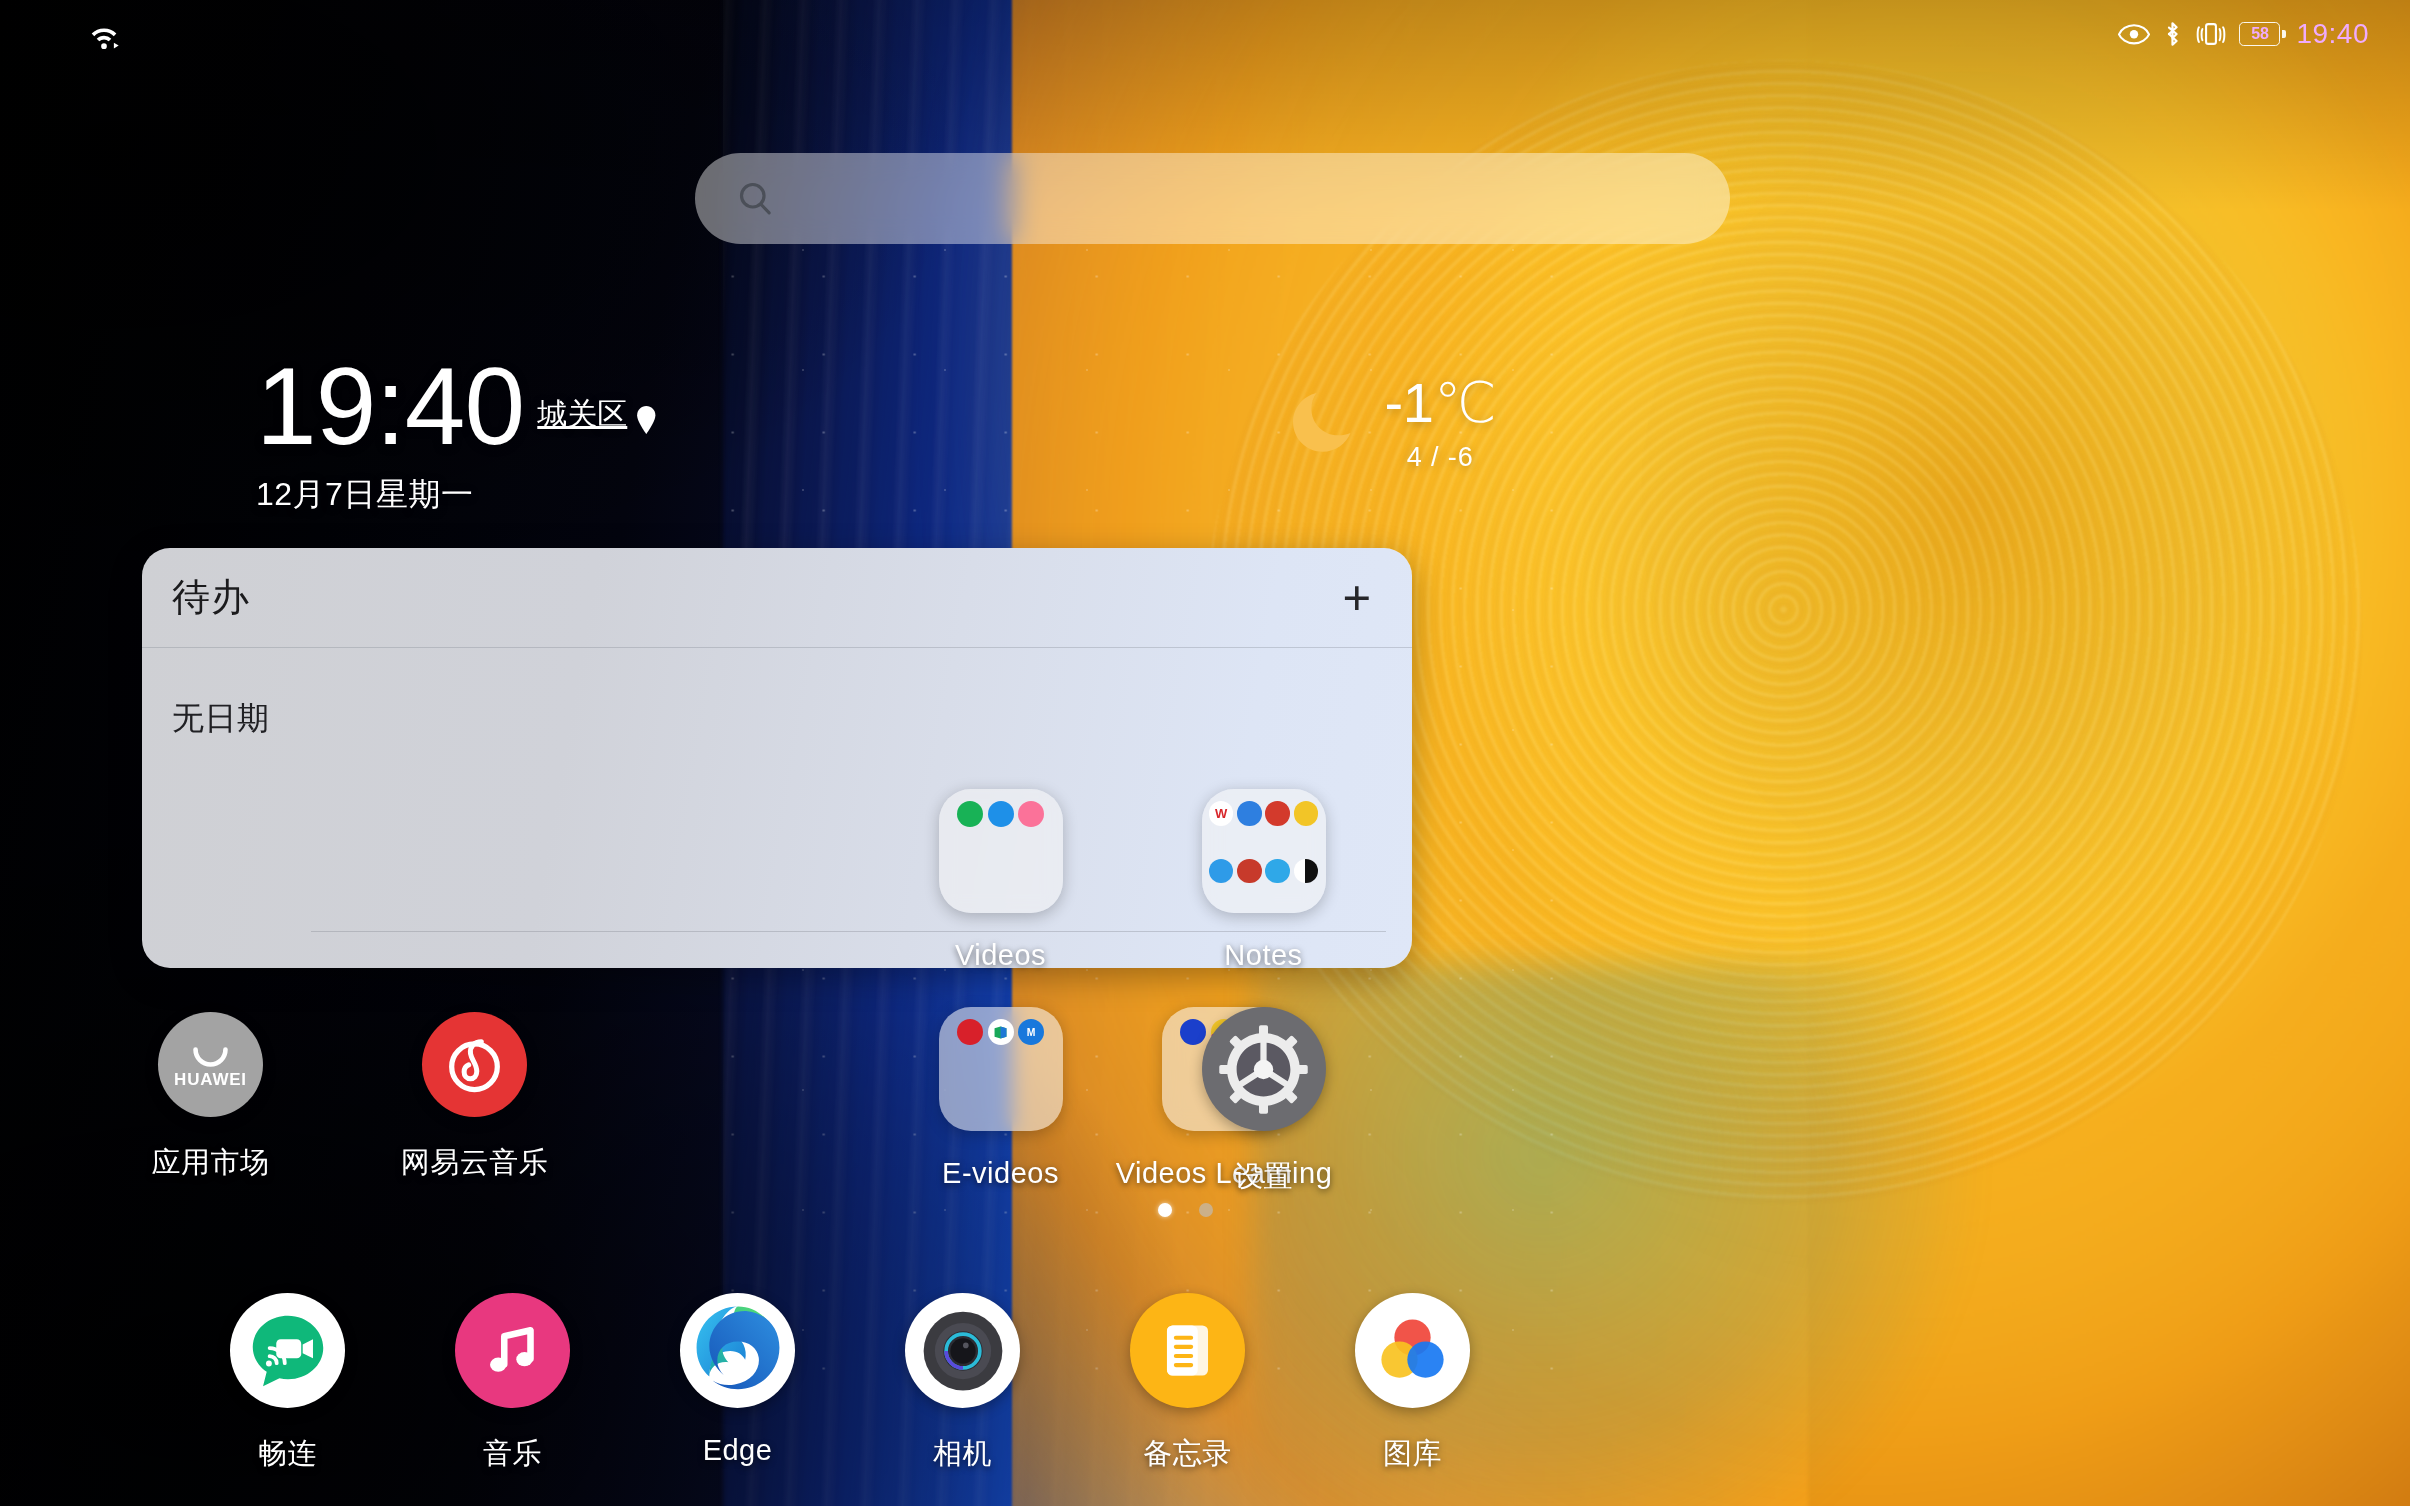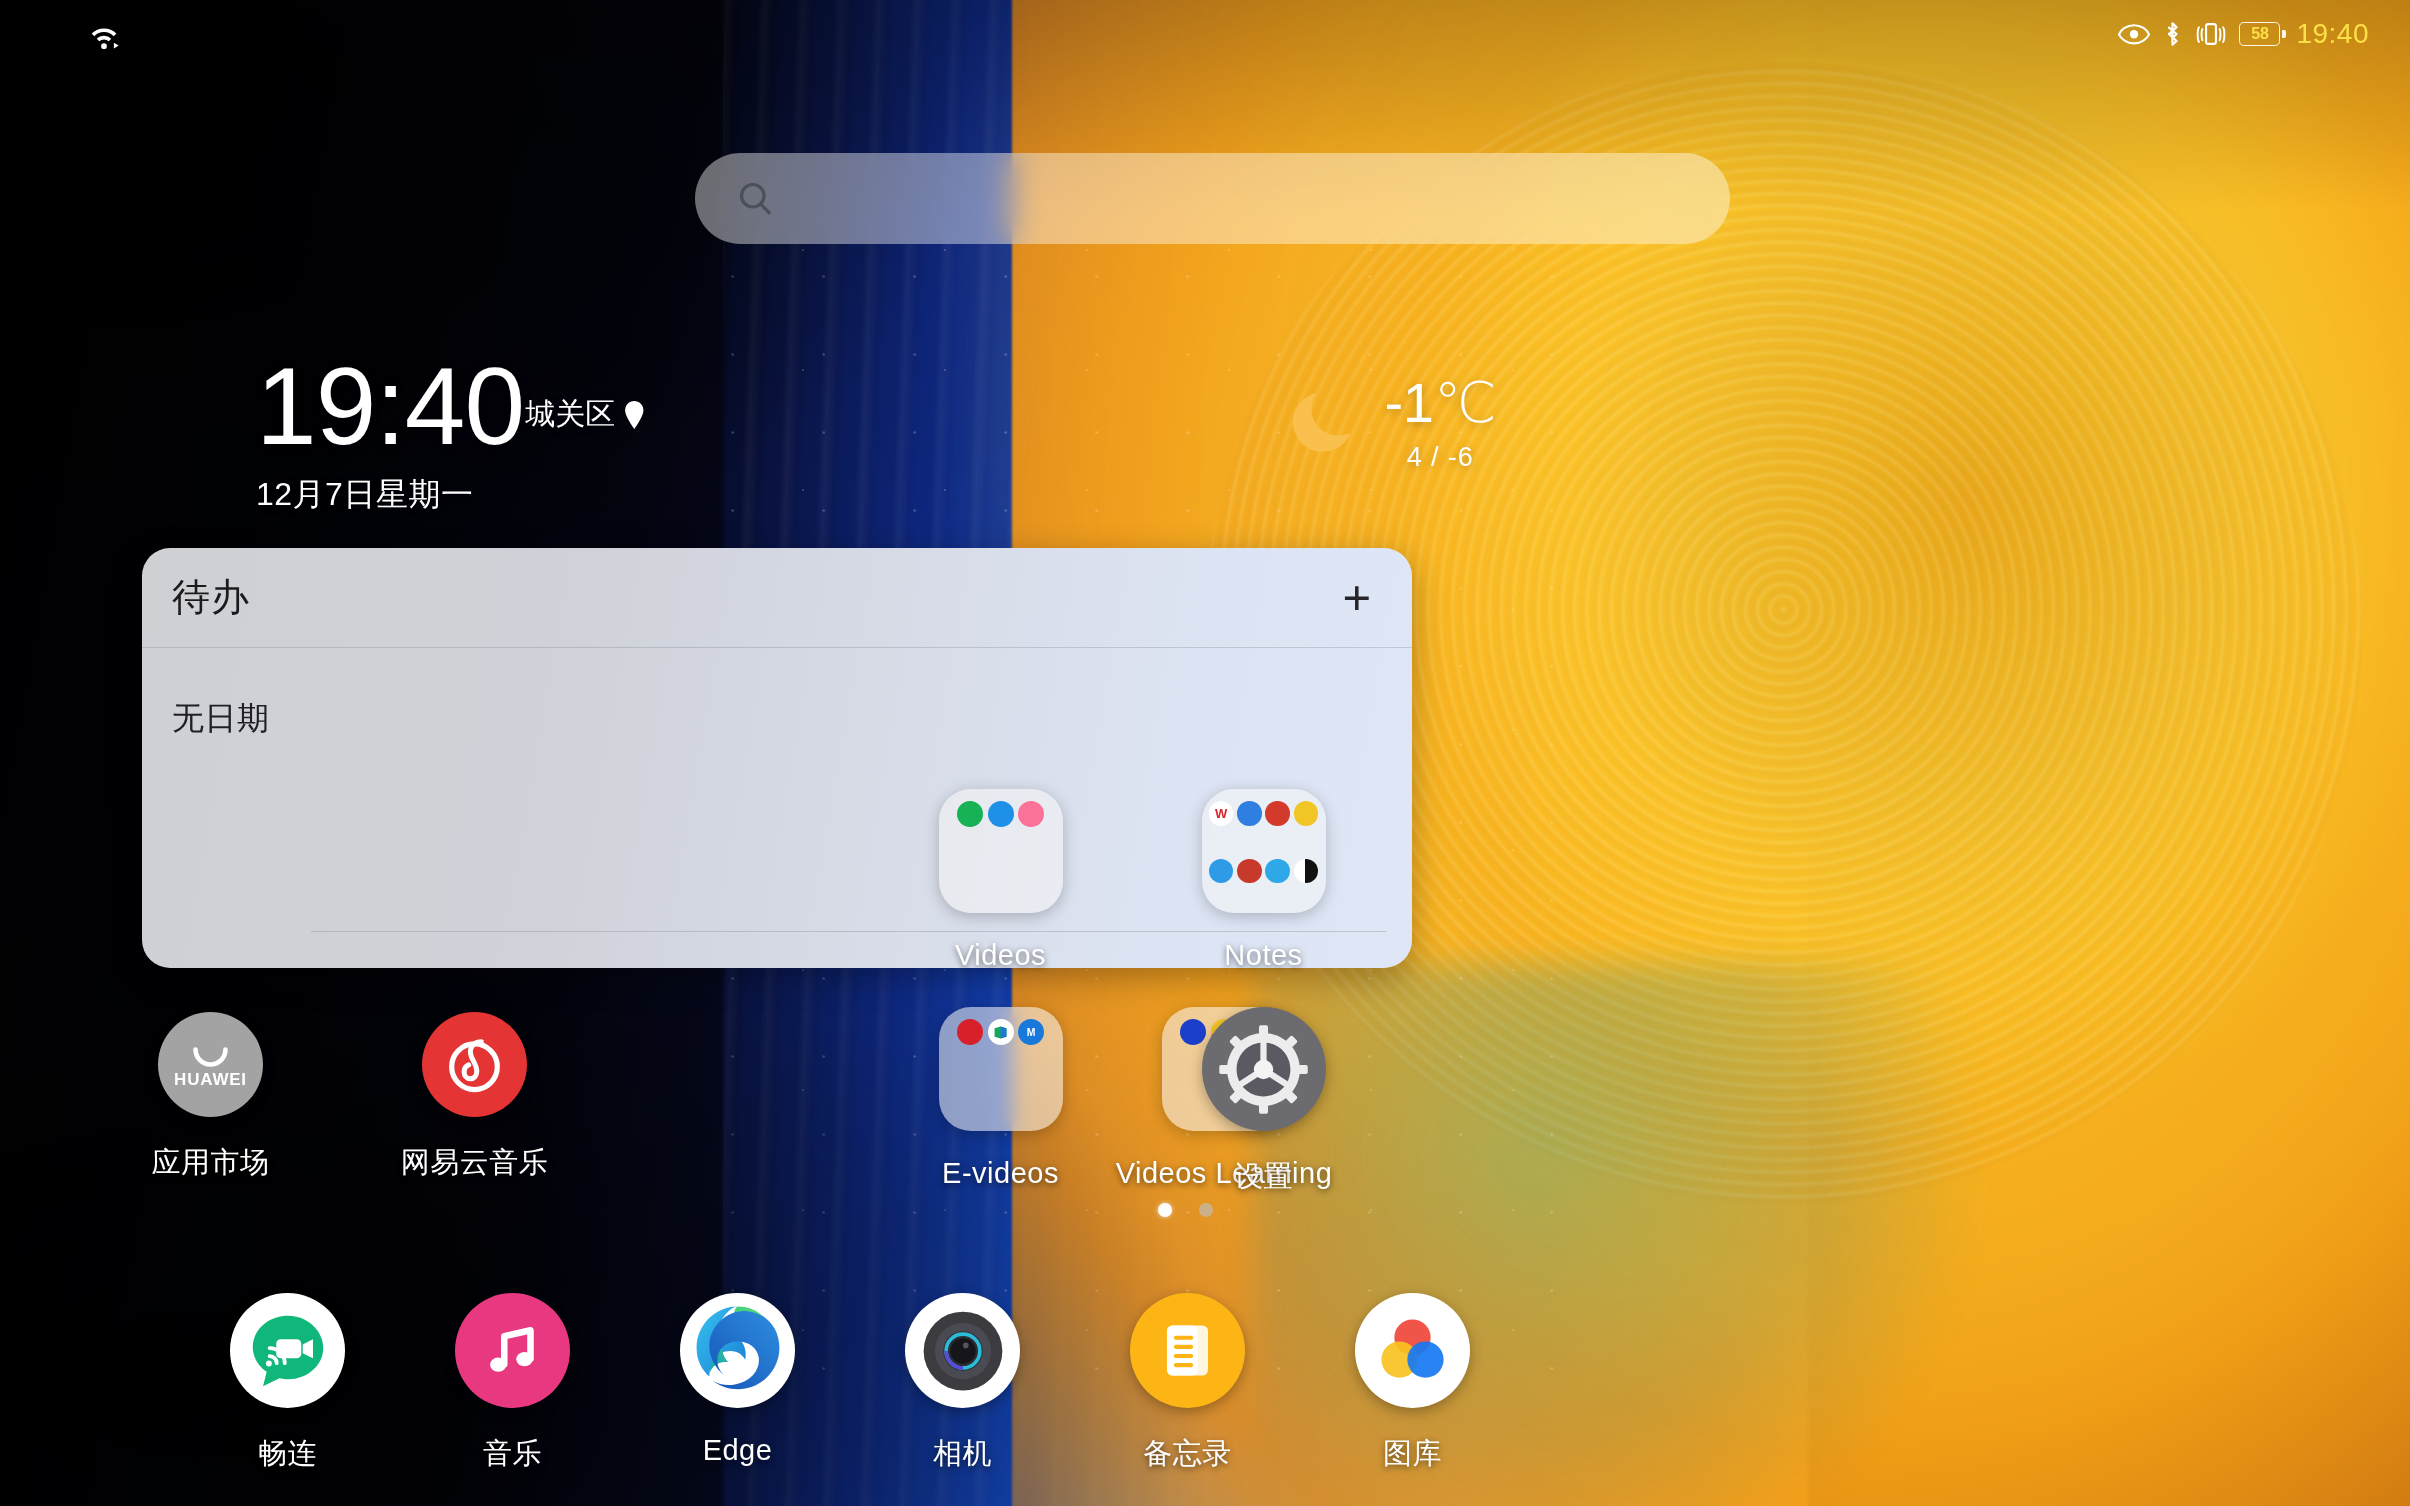--- a/index.html
+++ b/index.html
@@ -116,21 +116,21 @@
     background-size: 91px 78px, 142px 120px;
     background-position: 12.2px 8.5px, 57px 39px;
     opacity: .5;
   }
 
   
   #statusbar {
     position: absolute; left: 0; right: 0; top: 0; height: 53px;
     display: flex; align-items: center; justify-content: space-between;
     padding: 15px 41px 0 85px;
-    color: #fde047; z-index: 50;
+    color: #f0abfc; z-index: 50;
   }
   .sb-left, .sb-right { display: flex; align-items: center; }
   .sb-right { gap: 12.2px; }
   .sb-time { font-size: 28px; letter-spacing: 0.5px; margin-left: 3.8px; }
   .batt {
     width: 41px; height: 23.5px; border: 1.9px solid rgba(255,255,255,.92);
     border-radius: 4.7px; position: relative;
     display: flex; align-items: center; justify-content: center;
     font-size: 16px; font-weight: 600; letter-spacing: -0.3px;
   }
@@ -154,21 +154,21 @@
   }
 
   
   #clockwidget {
     position: absolute; left: 256px; top: 356px;
     color: #fff; z-index: 20;
     text-shadow: 0 1.9px 9.4px rgba(0,0,0,.35);
   }
   .clock-row { display: flex; align-items: flex-end; }
   .clock-time { font-size: 109px; font-weight: 300; line-height: .92; letter-spacing: -0.9px; }
-  .clock-loc { display: flex; align-items: center; gap: 6.6px; margin: 0 0 21px 1px; }
+  .clock-loc { display: flex; align-items: flex-end; gap: 6.6px; margin: 0 0 21px 13px; text-decoration: underline; }
   .clock-loc-text { font-size: 30px; font-weight: 400; }
   .clock-date { font-size: 32px; font-weight: 400; margin-top: 17px; letter-spacing: 0.5px; }
 
   
   #weatherwidget {
     position: absolute; left: 1281px; top: 375px;
     display: flex; align-items: center; gap: 22.6px;
     color: #fff; z-index: 20;
     text-shadow: 0 1.9px 9.4px rgba(0,0,0,.25);
   }

